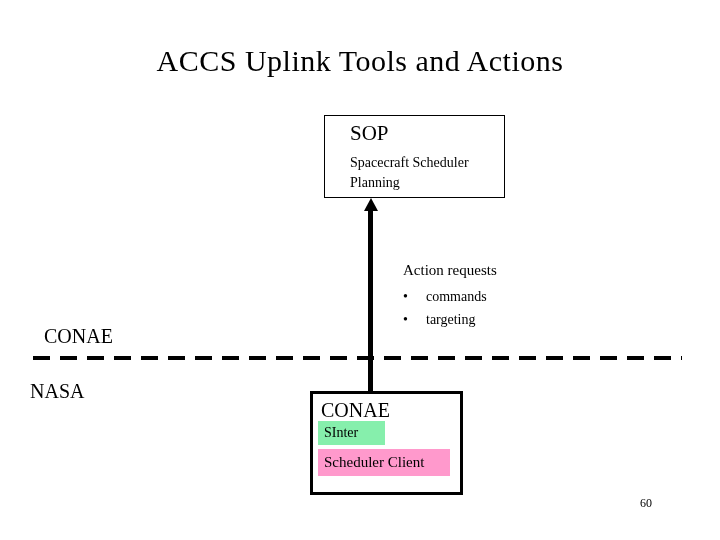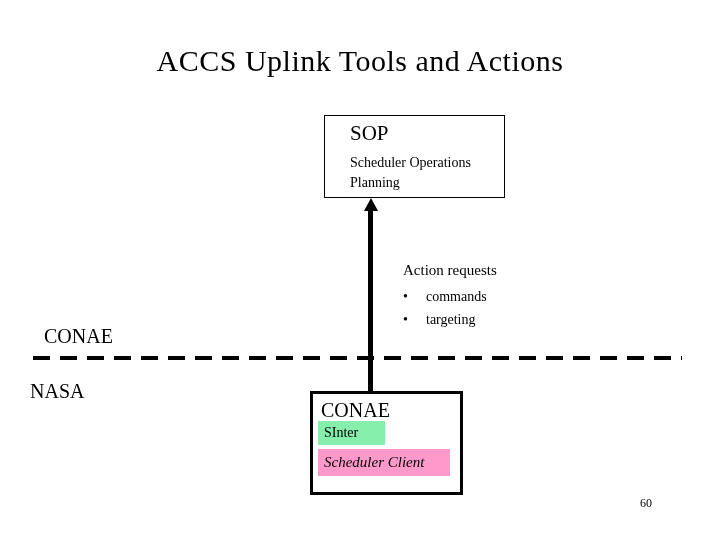--- a/index.html
+++ b/index.html
@@ -147,21 +147,21 @@
 </style>
 </head>
 <body>
 
 <div class="slide">
 
   <div class="title">ACCS Uplink Tools and Actions</div>
 
   <div class="sop-box">
     <div class="sop-title">SOP</div>
-    <div class="sop-subtitle">Scheduler Operations Planning</div>
+    <div class="sop-subtitle">Spacecraft Scheduler Planning</div>
   </div>
 
   <div class="arrow-line"></div>
   <div class="arrow-head"></div>
 
   <div class="annotation">
     <div class="annotation-heading">Action requests</div>
     <div class="bullet-row">
       <span class="bullet">•</span>
       <span>commands</span>
@@ -174,18 +174,18 @@
 
   <div class="region-label conae">CONAE</div>
 
   <div class="boundary"></div>
 
   <div class="region-label nasa">NASA</div>
 
   <div class="accs-box">
     <div class="accs-title">CONAE</div>
     <div class="component sinter" style="background-color: #86efac;">SInter</div>
-    <div class="component scheduler" style="background-color: rgb(255, 153, 204); font-style: italic;">Scheduler Client</div>
+    <div class="component scheduler" style="background-color: rgb(255, 153, 204);">Scheduler Client</div>
   </div>
 
   <div class="page-number">60</div>
 
 </div>
 
 </body></html>

